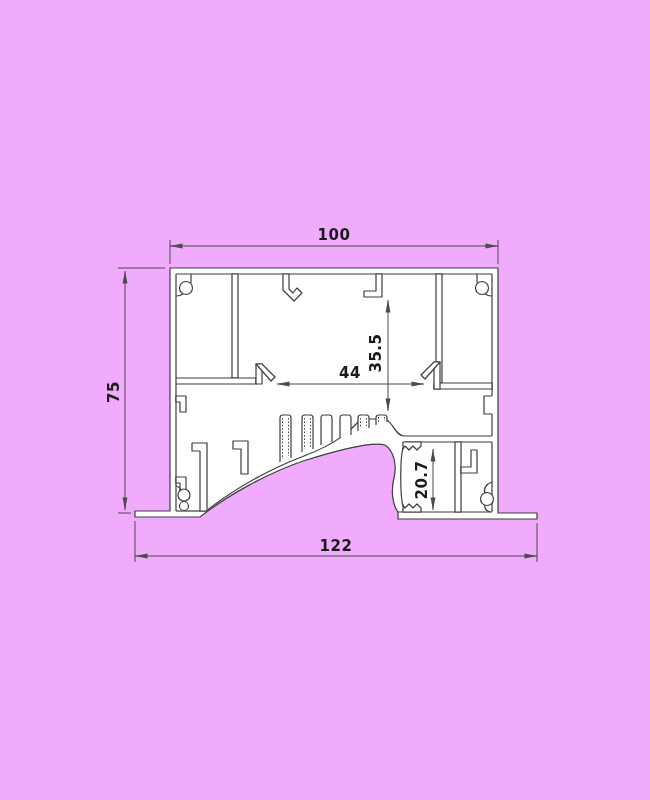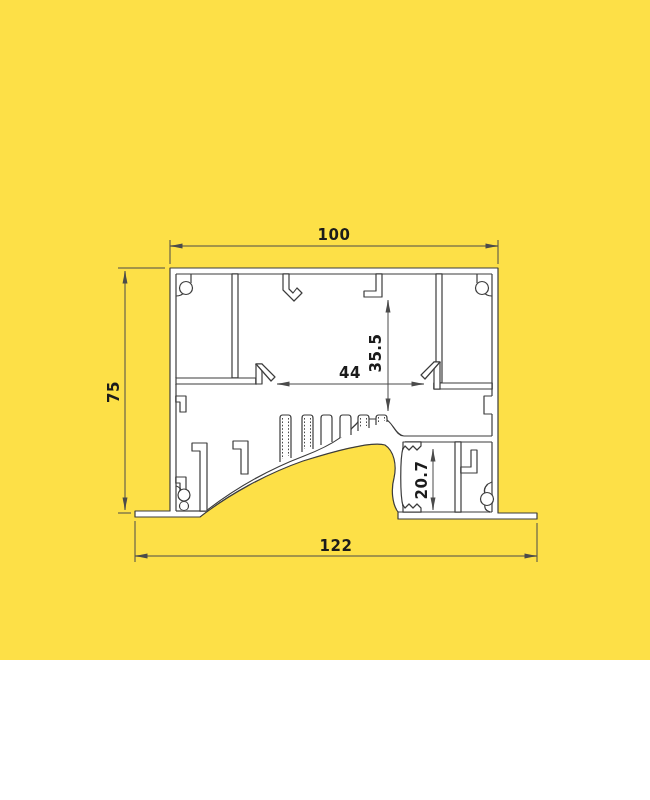--- a/index.html
+++ b/index.html
@@ -1,16 +1,16 @@
 <!DOCTYPE html>
 <html><head>
 <meta charset="utf-8">
 <style>
   html,body{margin:0;padding:0;background:#ffffff;}
-  .stage{position:relative;width:650px;height:660px;background:#fde047;overflow:hidden;
+  .stage{position:relative;width:650px;height:800px;background:#f0abfc;overflow:hidden;
          font-family:"DejaVu Sans","Liberation Sans",sans-serif;}
   svg{display:block;}
   .p{stroke:#3c3c3c;stroke-width:1.2;fill:none;stroke-linejoin:round;stroke-linecap:butt;}
   .pf{stroke:#3c3c3c;stroke-width:1.2;fill:#ffffff;stroke-linejoin:round;}
   .mask{fill:#ffffff;stroke:none;}
   .serr{stroke:#4a4a4a;stroke-width:1;fill:none;stroke-dasharray:1.6 1.8;}
   .d{stroke:#4b4b4b;stroke-width:1;fill:none;}
   .dt{fill:#1b1b1b;font-weight:bold;font-size:15px;letter-spacing:0.5px;}
   .arrfill{fill:#4b4b4b;}
 </style>

